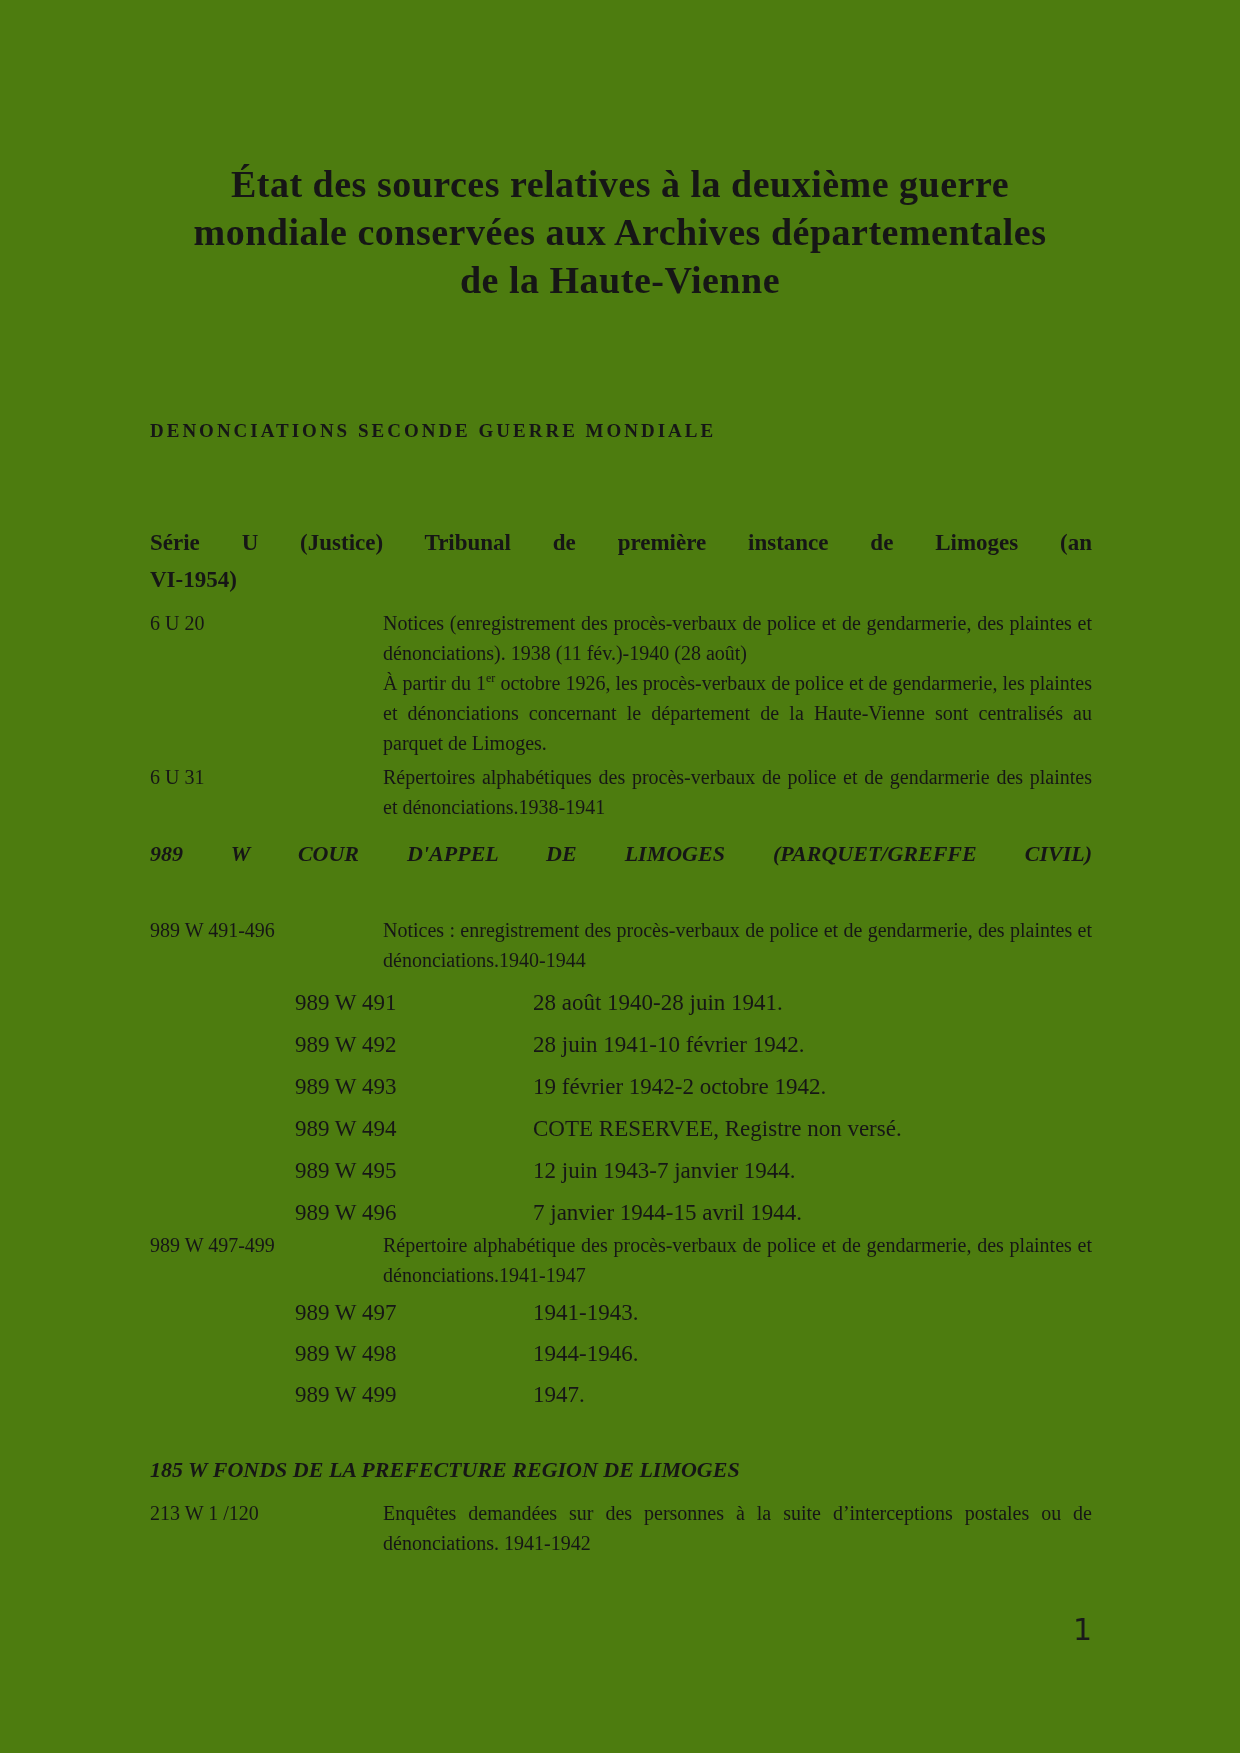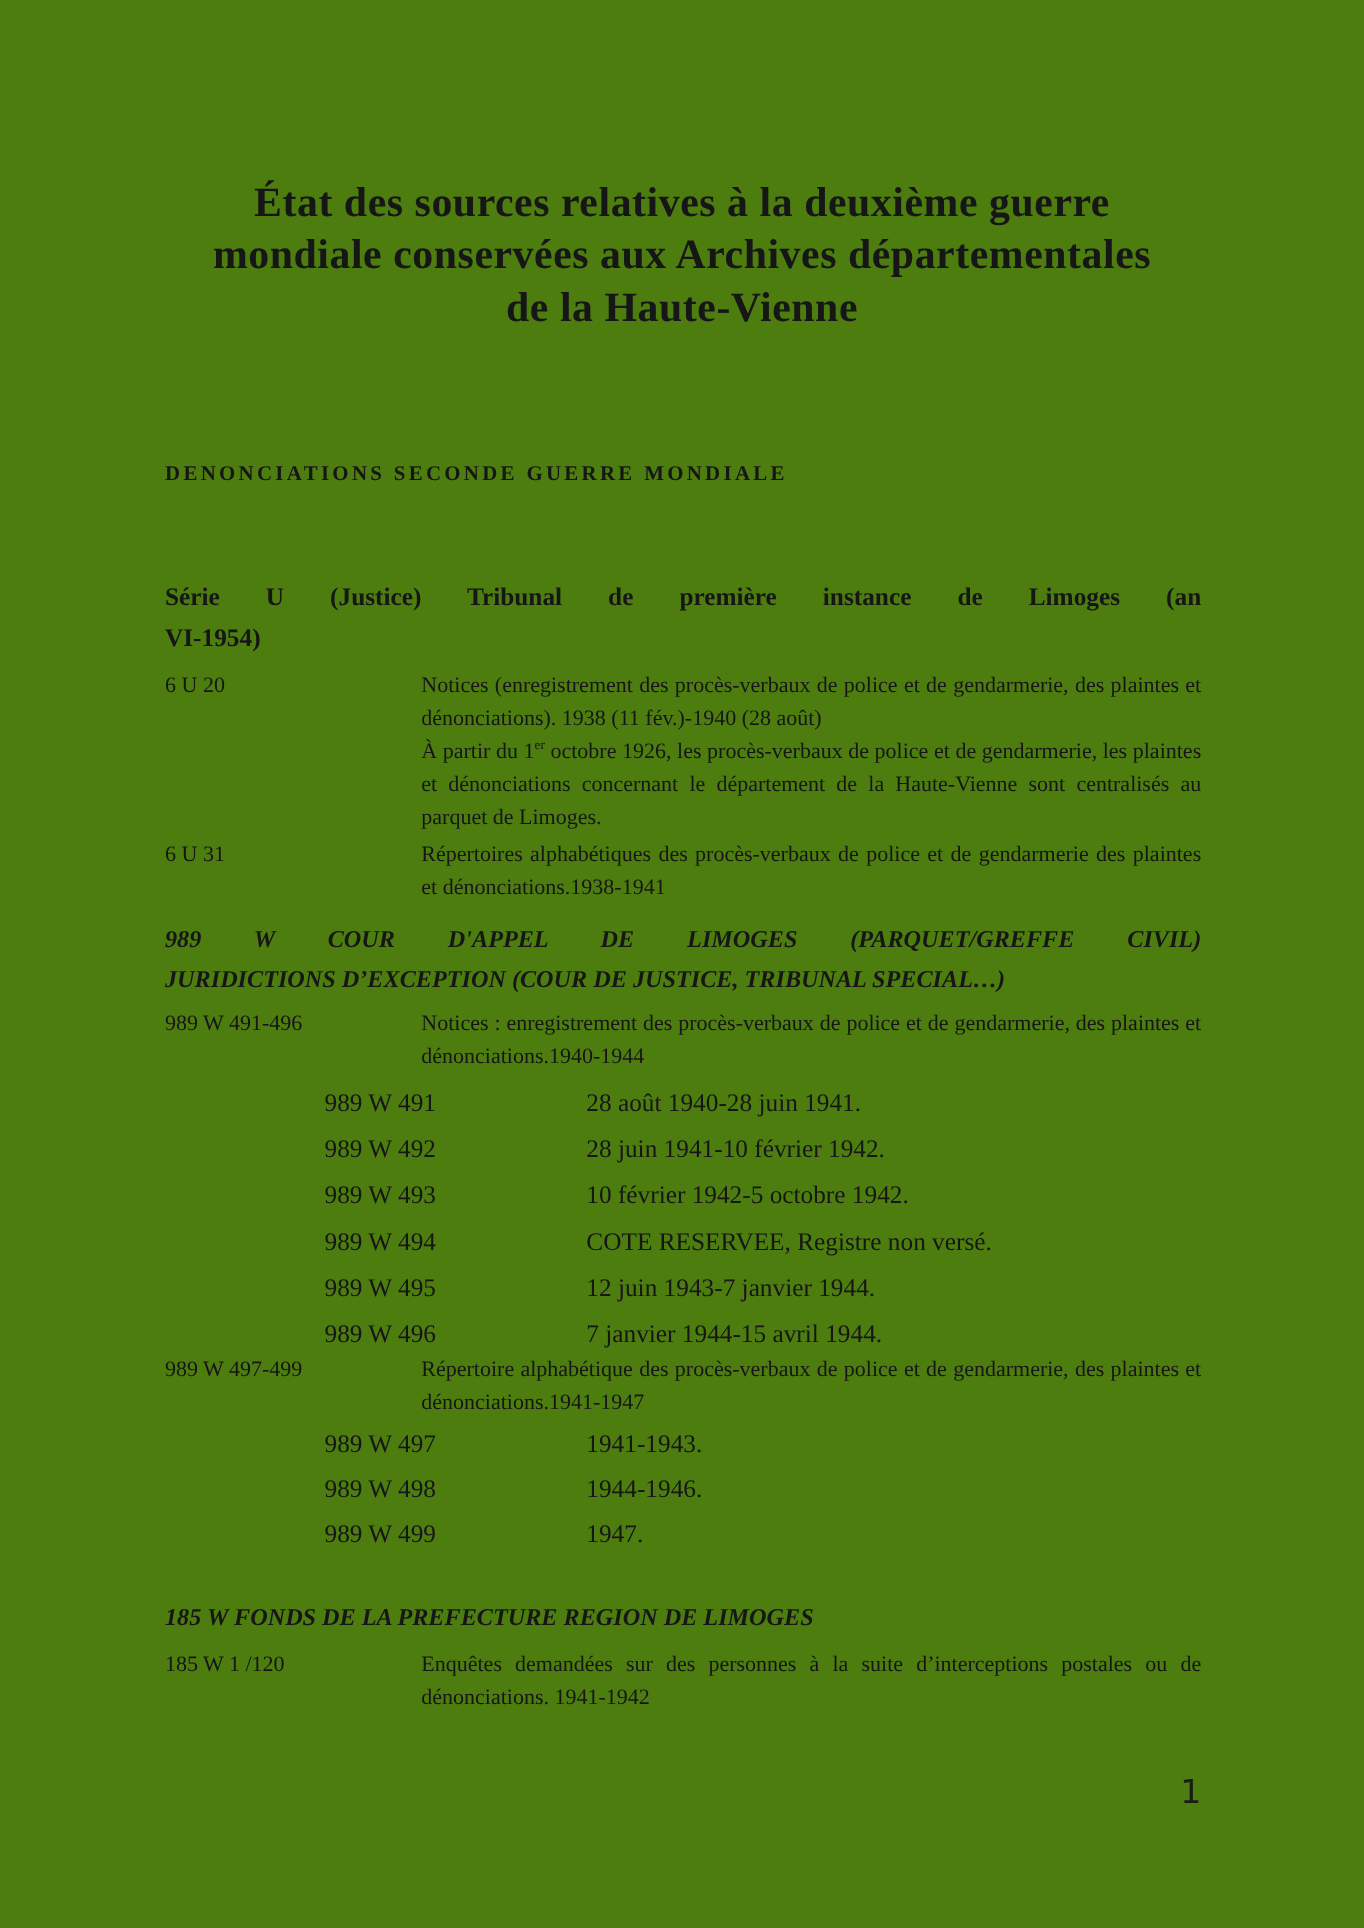--- a/index.html
+++ b/index.html
@@ -136,37 +136,36 @@
     </div>
   </div>
 
   <div class="abs entry" style="top:762px;">
     <span class="code">6 U 31</span>
     <div class="desc">Répertoires alphabétiques des procès-verbaux de police et de gendarmerie des plaintes et dénonciations.1938-1941</div>
   </div>
 
   <div class="abs section-heading italic-heading h-989">
     <div class="justify-full">989 W COUR D'APPEL DE LIMOGES (PARQUET/GREFFE CIVIL)</div>
-    <div>JURIDICTIONS D’EXCEPTION (COUR DE JUSTICE, TRIBUNAL SPECIAL…)</div>
   </div>
 
   <div class="abs entry" style="top:915px;">
     <span class="code">989 W 491-496</span>
     <div class="desc">Notices : enregistrement des procès-verbaux de police et de gendarmerie, des plaintes et dénonciations.1940-1944</div>
   </div>
 
   <div class="abs sub-list" style="top:988px;">
     <div class="sub-row">
       <span class="sub-code">989 W 491</span><span class="sub-value">28 août 1940-28 juin 1941.</span>
     </div>
     <div class="sub-row">
       <span class="sub-code">989 W 492</span><span class="sub-value">28 juin 1941-10 février 1942.</span>
     </div>
     <div class="sub-row">
-      <span class="sub-code">989 W 493</span><span class="sub-value">10 février 1942-5 octobre 1942.</span>
+      <span class="sub-code">989 W 493</span><span class="sub-value">19 février 1942-2 octobre 1942.</span>
     </div>
     <div class="sub-row">
       <span class="sub-code">989 W 494</span><span class="sub-value">COTE RESERVEE, Registre non versé.</span>
     </div>
     <div class="sub-row">
       <span class="sub-code">989 W 495</span><span class="sub-value">12 juin 1943-7 janvier 1944.</span>
     </div>
     <div class="sub-row">
       <span class="sub-code">989 W 496</span><span class="sub-value">7 janvier 1944-15 avril 1944.</span>
     </div>
@@ -185,19 +184,19 @@
       <span class="sub-code">989 W 498</span><span class="sub-value">1944-1946.</span>
     </div>
     <div class="sub-row">
       <span class="sub-code">989 W 499</span><span class="sub-value">1947.</span>
     </div>
   </div>
 
   <div class="abs section-heading italic-heading h-185">185 W FONDS DE LA PREFECTURE REGION DE LIMOGES</div>
 
   <div class="abs entry" style="top:1498px;">
-    <span class="code">185 W 1 /120</span>
+    <span class="code">213 W 1 /120</span>
     <div class="desc">Enquêtes demandées sur des personnes à la suite d’interceptions postales ou de dénonciations. 1941-1942</div>
   </div>
 
   <div class="abs page-number">1</div>
 
 </div>
 
 </body></html>

